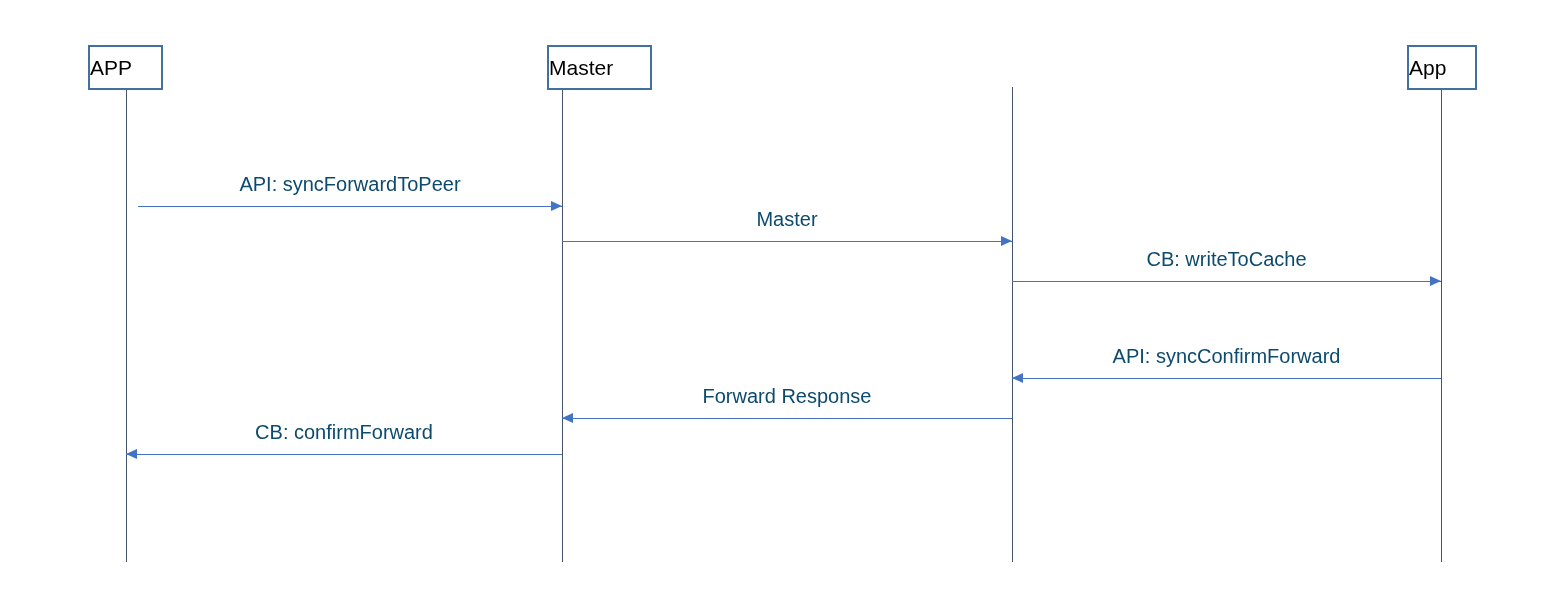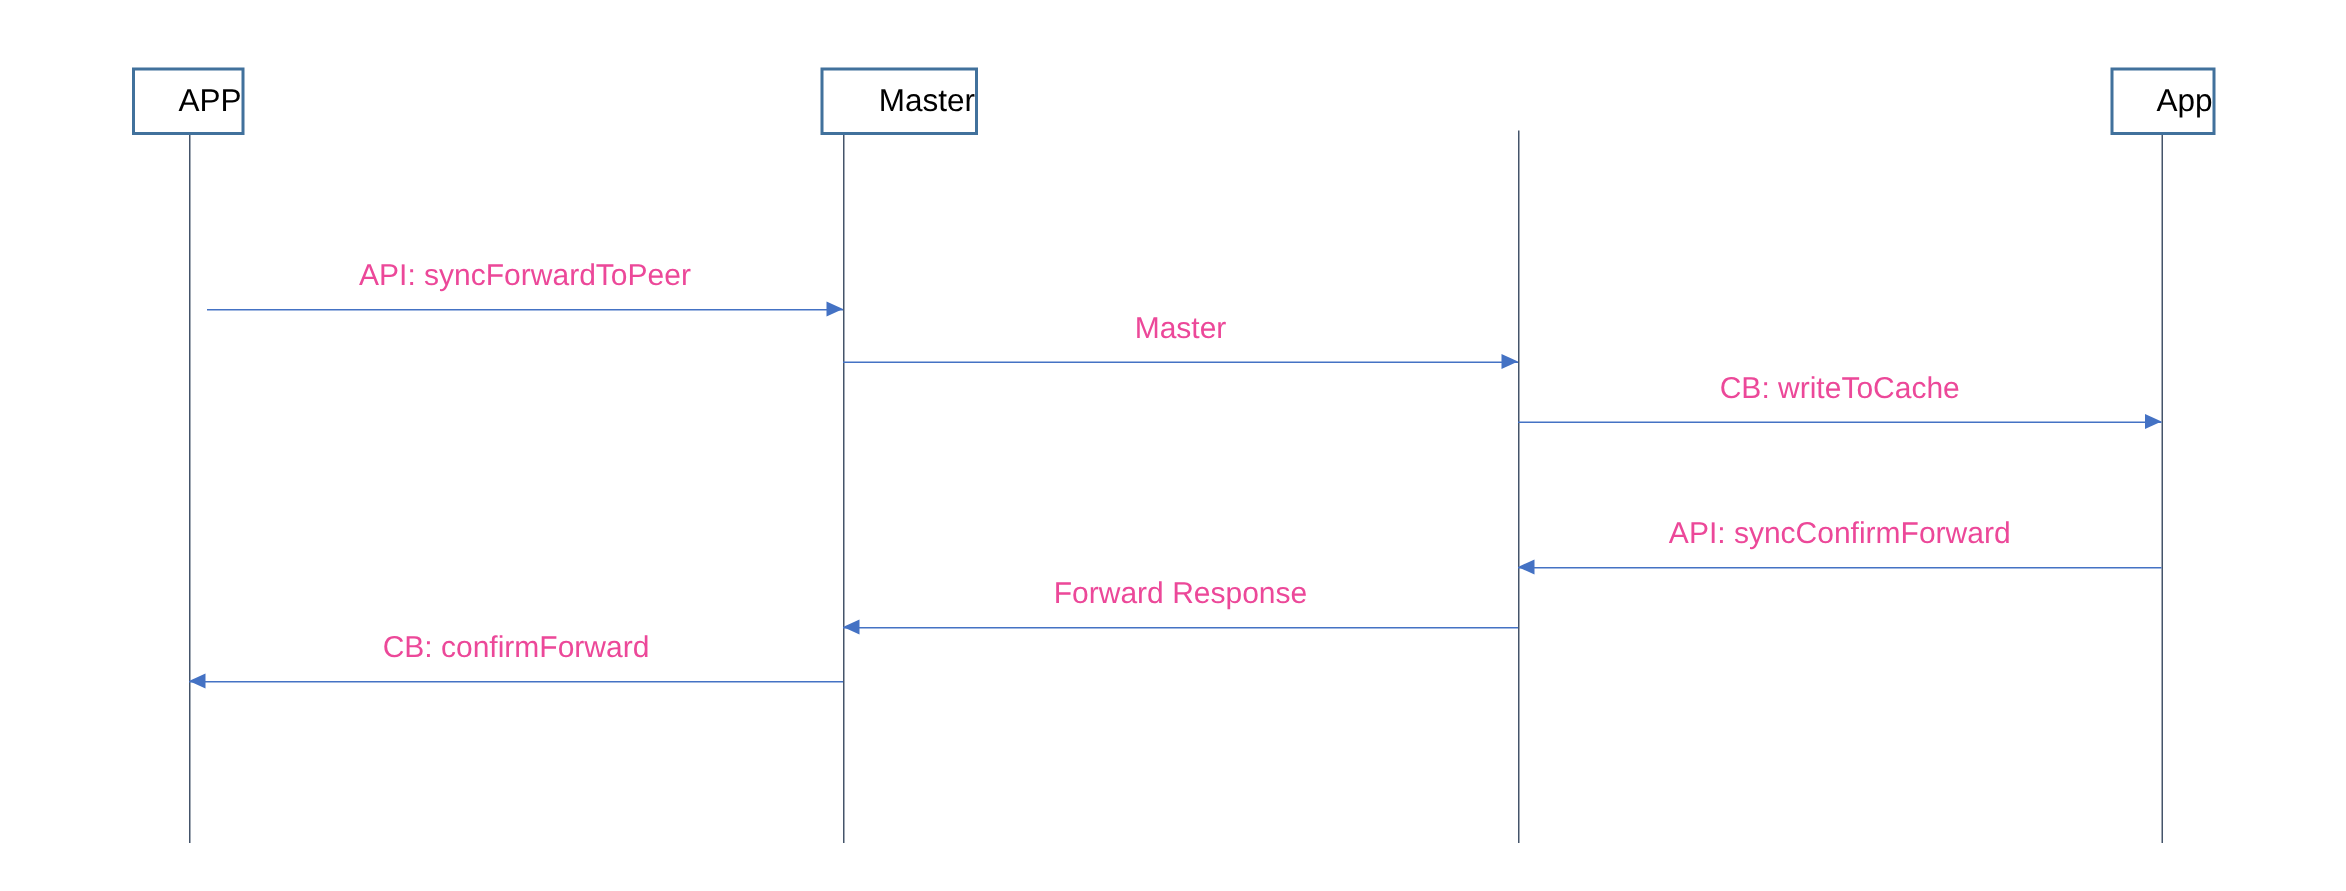--- a/index.html
+++ b/index.html
@@ -17,21 +17,21 @@
     background: #ffffff;
     overflow: hidden;
   }
   .participant {
     position: absolute;
     box-sizing: border-box;
     border: 2px solid #41719C;
     background: #ffffff;
     display: flex;
     align-items: center;
-    justify-content: flex-end;
+    justify-content: flex-start;
   }
   .participant-label {
     font-family: "Liberation Sans", sans-serif;
     font-size: 21px;
     color: #000000;
     line-height: 1;
     white-space: nowrap;
   }
   .lifeline {
     position: absolute;
@@ -66,21 +66,21 @@
     left: 0;
     border-right: 11px solid #4472C4;
   }
   .message-label {
     position: absolute;
     bottom: 11px;
     width: 100%;
     text-align: center;
     font-family: "Liberation Sans", sans-serif;
     font-size: 20px;
-    color: #ec4899;
+    color: #0c4a6e;
     line-height: 1.1;
     white-space: nowrap;
   }
 </style>
 </head>
 <body>
 
 <div id="diagram-canvas">
     <div class="lifeline" style="left: 126px; top: 90px; height: 472px;"></div>
     <div class="lifeline" style="left: 562px; top: 90px; height: 472px;"></div>

